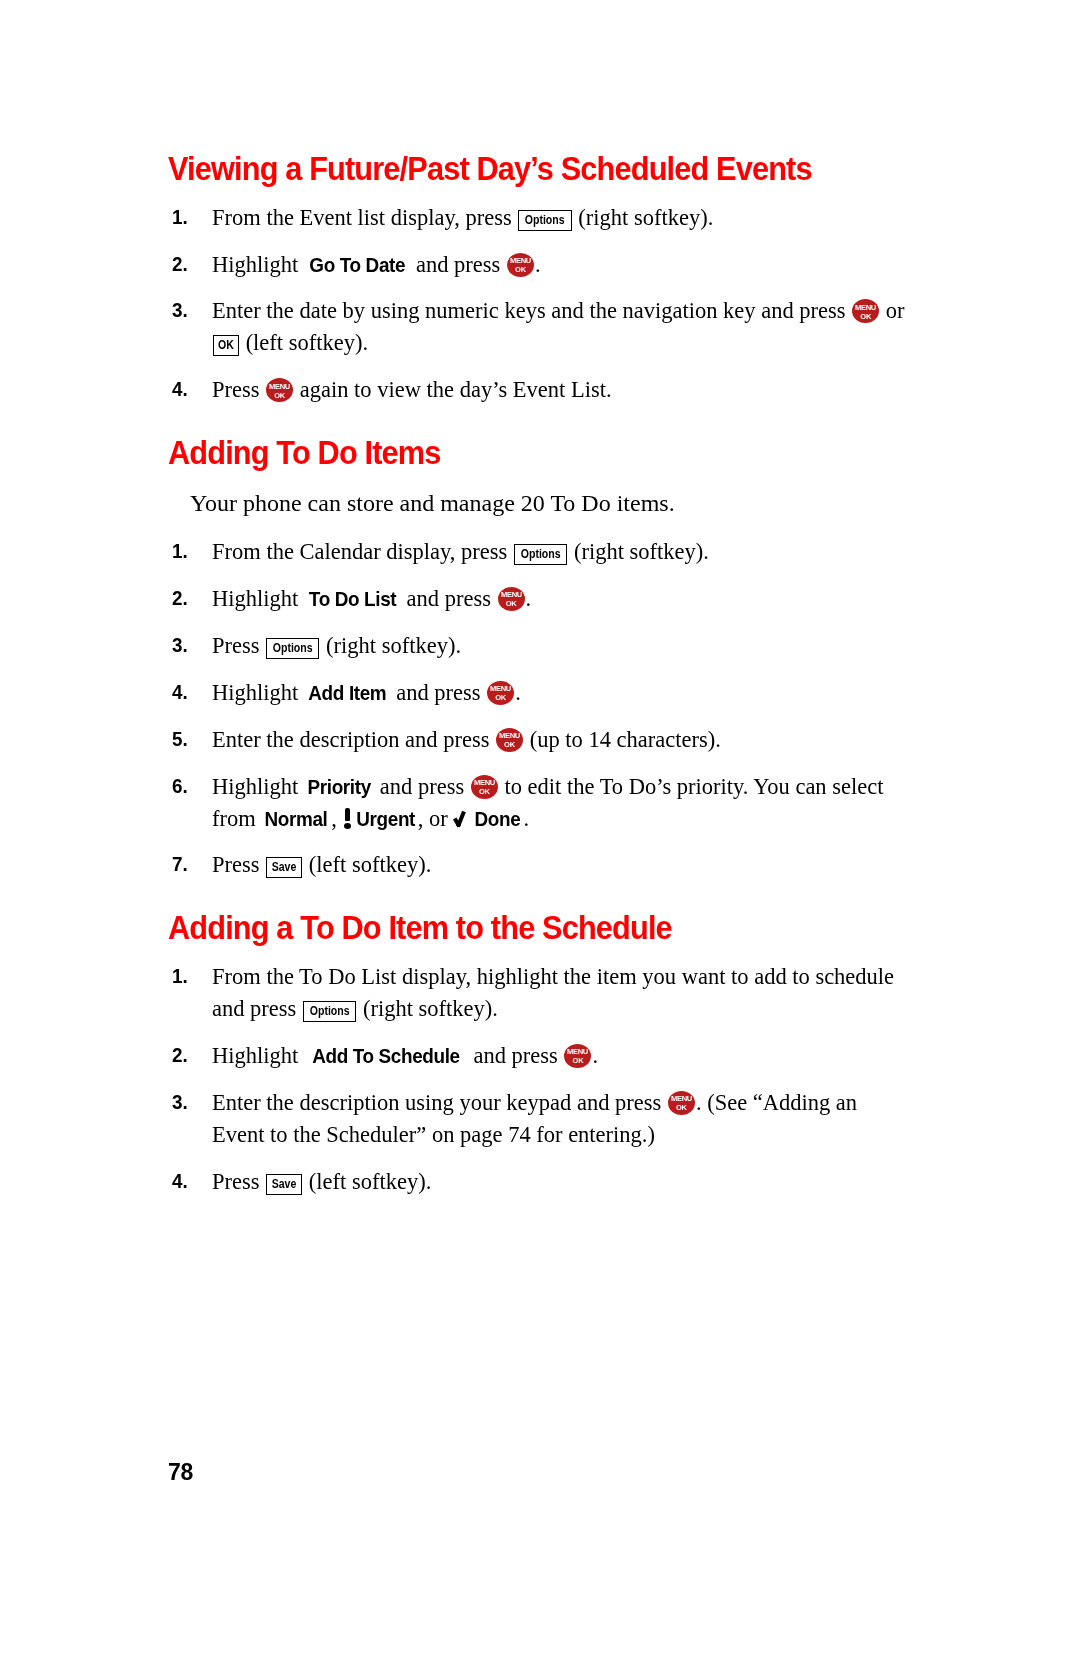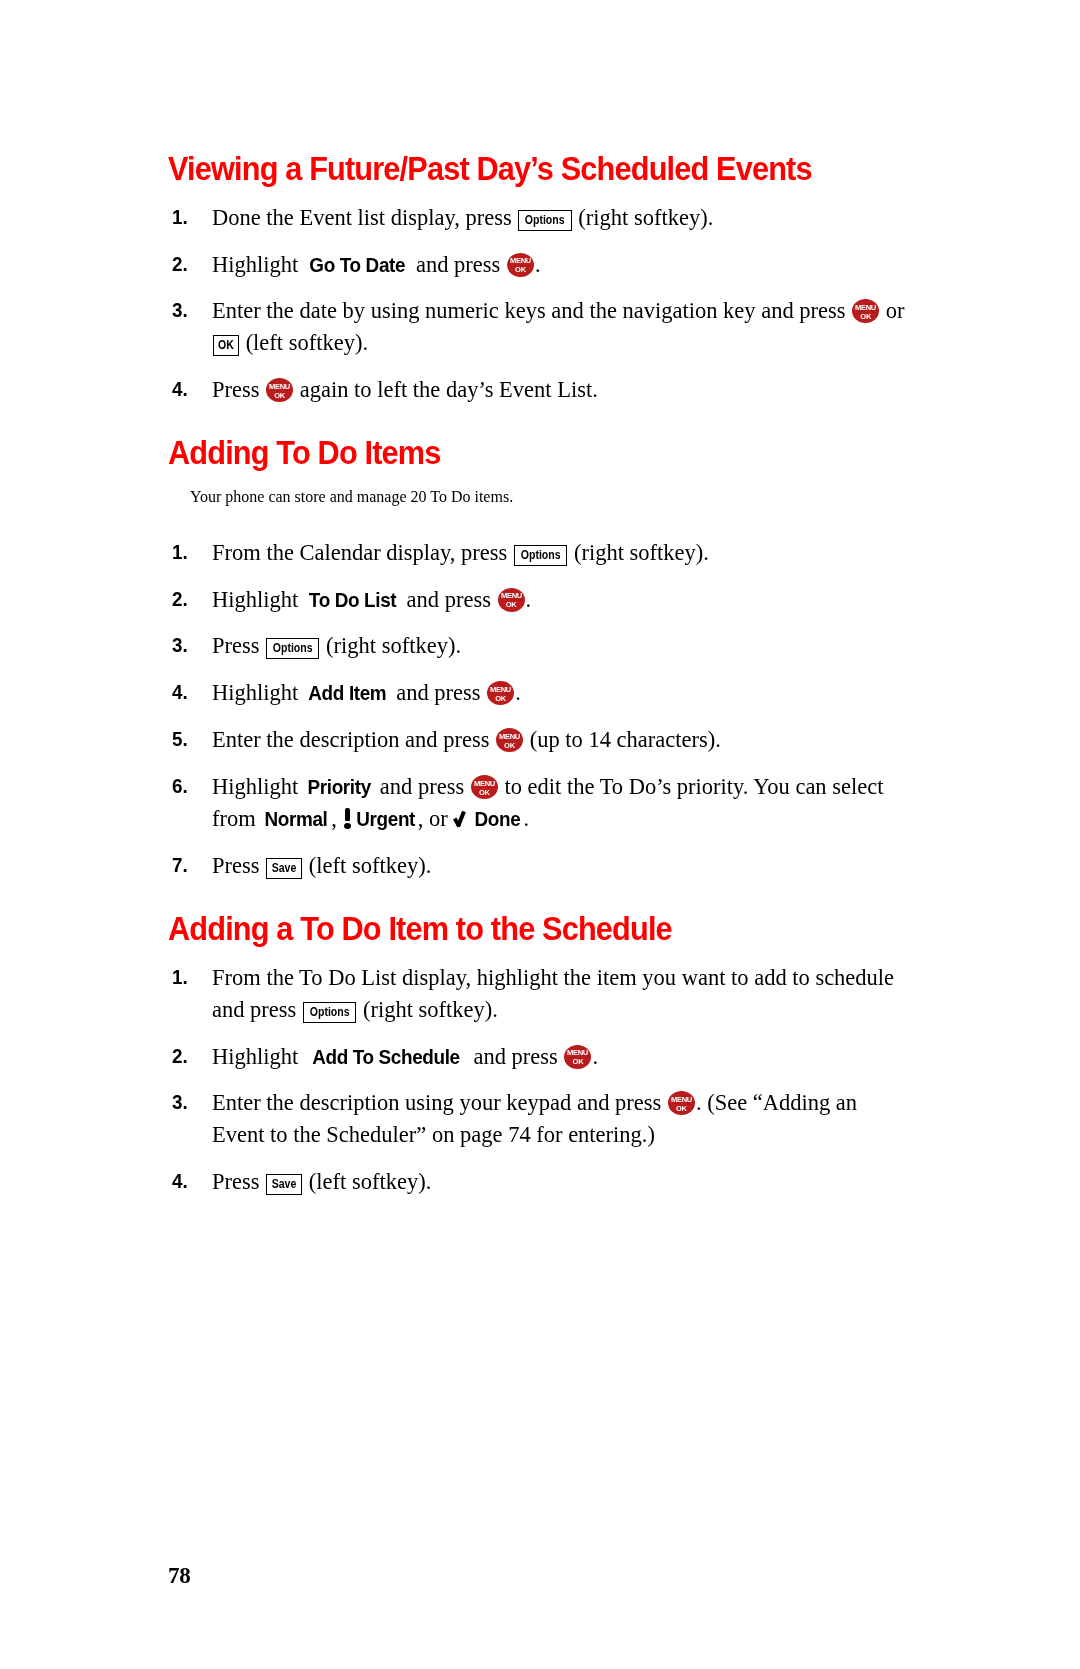--- a/index.html
+++ b/index.html
@@ -67,23 +67,23 @@
     left: 4px;
     top: 0;
     font-family: "Liberation Sans", "DejaVu Sans", sans-serif;
     font-weight: bold;
     font-size: 20.5px;
     transform: scaleX(0.92);
     transform-origin: left top;
   }
 
   p.body-para {
-    margin: 0 0 28px 0;
+    margin: 0 0 16px 0;
     padding-left: 22px;
-    font-size: 16px;
+    font-size: 24px;
     line-height: 1.42;
   }
 
   
   li.bullet-step {
     position: relative;
     padding-left: 44px;
     margin-bottom: 14px;
     font-size: 22.5px;
     line-height: 1.42;
@@ -213,40 +213,40 @@
   .done-icon .ck-b {
     left: 6px; top: 1px;
     width: 4px; height: 16px;
     transform: rotate(22deg);
   }
 
   
   .page-number {
     position: absolute;
     left: 168px;
-    top: 1563px;
-    font-family: Liberation Serif, serif;
+    top: 1459px;
+    font-family: Liberation Sans, sans-serif;
     font-weight: bold;
     font-size: 23px;
     color: #000;
     letter-spacing: -0.3px;
   }
 </style>
 </head>
 <body>
 
 <div class="page">
   <div class="content">
 
     <h2 class="section-heading">Viewing a Future/Past Day’s Scheduled Events</h2>
     <ol class="steps" id="steps-0">
-        <li class="step"><span class="num">1.</span><span>Done the Event list display, press </span><span class="softkey"><span>Options</span></span><span> (right softkey).</span></li>
+        <li class="step"><span class="num">1.</span><span>From the Event list display, press </span><span class="softkey"><span>Options</span></span><span> (right softkey).</span></li>
         <li class="step"><span class="num">2.</span><span>Highlight </span><span class="ui-label">Go To Date</span><span> and press </span><span class="menukey"><span class="mk-top">MENU</span><span class="mk-bot">OK</span></span><span>.</span></li>
         <li class="step"><span class="num">3.</span><span>Enter the date by using numeric keys and the navigation key and press </span><span class="menukey"><span class="mk-top">MENU</span><span class="mk-bot">OK</span></span><span> or </span><span class="softkey"><span>OK</span></span><span> (left softkey).</span></li>
-        <li class="step"><span class="num">4.</span><span>Press </span><span class="menukey"><span class="mk-top">MENU</span><span class="mk-bot">OK</span></span><span> again to left the day’s Event List.</span></li>
+        <li class="step"><span class="num">4.</span><span>Press </span><span class="menukey"><span class="mk-top">MENU</span><span class="mk-bot">OK</span></span><span> again to view the day’s Event List.</span></li>
       </ol>
 
     <h2 class="section-heading h-gap">Adding To Do Items</h2>
     <p class="body-para">Your phone can store and manage 20 To Do items.</p>
     <ol class="steps" id="steps-1">
         <li class="step"><span class="num">1.</span><span>From the Calendar display, press </span><span class="softkey"><span>Options</span></span><span> (right softkey).</span></li>
         <li class="step"><span class="num">2.</span><span>Highlight </span><span class="ui-label">To Do List</span><span> and press </span><span class="menukey"><span class="mk-top">MENU</span><span class="mk-bot">OK</span></span><span>.</span></li>
         <li class="step"><span class="num">3.</span><span>Press </span><span class="softkey"><span>Options</span></span><span> (right softkey).</span></li>
         <li class="step"><span class="num">4.</span><span>Highlight </span><span class="ui-label">Add Item</span><span> and press </span><span class="menukey"><span class="mk-top">MENU</span><span class="mk-bot">OK</span></span><span>.</span></li>
         <li class="step"><span class="num">5.</span><span>Enter the description and press </span><span class="menukey"><span class="mk-top">MENU</span><span class="mk-bot">OK</span></span><span> (up to 14 characters).</span></li>

